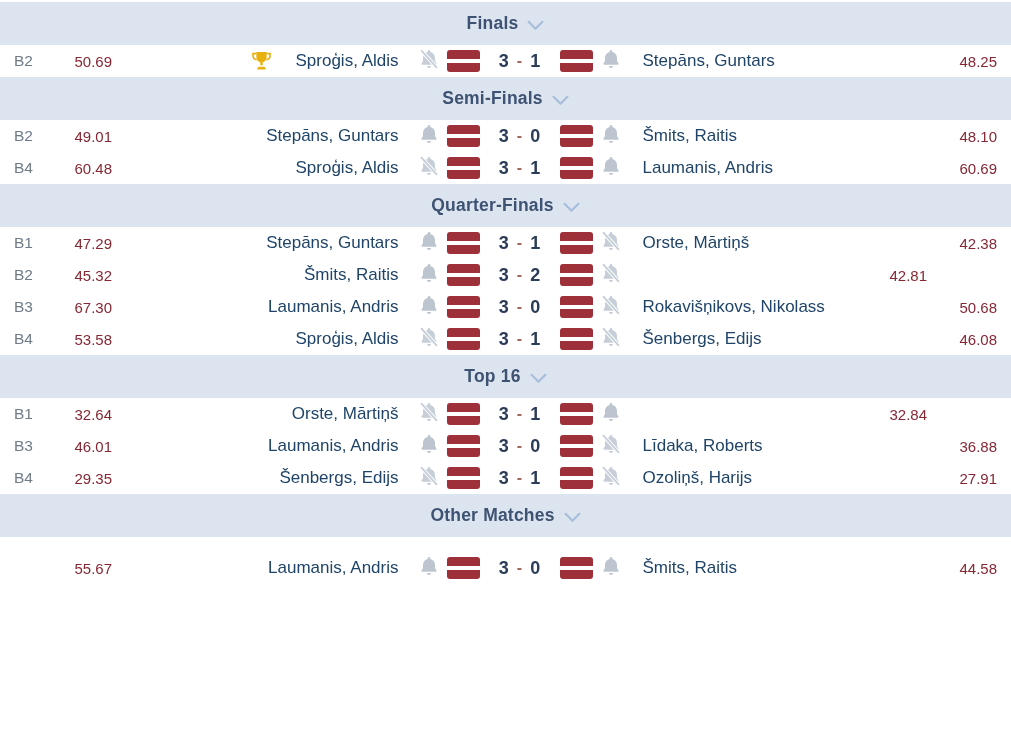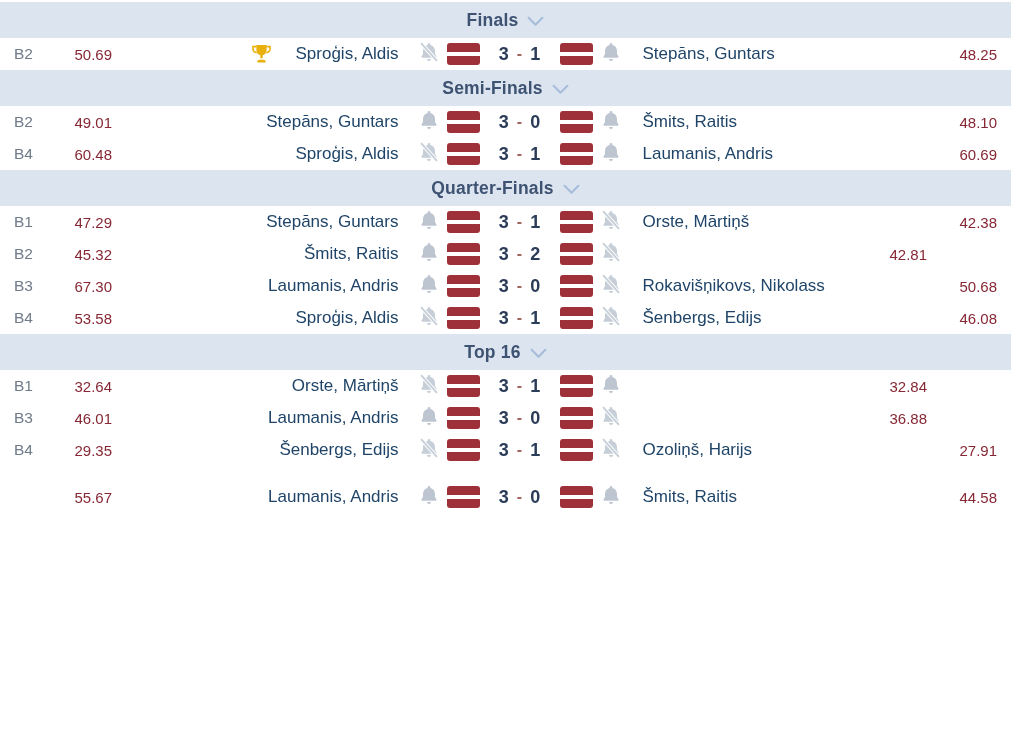--- a/index.html
+++ b/index.html
@@ -2,21 +2,21 @@
 <html><head>
 <meta charset="utf-8">
 <style>
   * { margin:0; padding:0; box-sizing:border-box; }
   html,body { width:1011px; height:754px; overflow:hidden; background:#fff;
     font-family:"Liberation Sans", sans-serif; }
   #bracket { width:1011px; }
   body { padding-top:2px; }
 
   .section-header {
-    height:36px; background:#dce4f0; display:flex; align-items:center;
+    height:43px; background:#dce4f0; display:flex; align-items:center;
     justify-content:center; gap:9px; cursor:pointer;
   }
   .section-title { color:#3e5272; font-size:17.5px; font-weight:700; letter-spacing:.2px; }
   .chevron { display:flex; align-items:center; margin-top:3px; }
 
   .match-row {
     height:32px; background:#fff; display:grid; align-items:center;
     grid-template-columns:40px 58px 1fr 36px 33px 80px 33px 36px 1fr 70px;
     padding:0 14px; font-size:17px;
   }
@@ -547,20 +547,23 @@
 
       <span>
         <svg viewBox="0 0 24 26" width="20" height="22">
           <path fill="#c6ced8" d="M12 2.2c.9 0 1.6.7 1.6 1.6v.9c3.2.7 5.6 3.6 5.6 7v3.8l1.8 2.8c.2.3.2.8 0 1.1-.2.4-.6.6-1 .6H4c-.4 0-.8-.2-1-.6-.2-.3-.2-.8 0-1.1l1.8-2.8v-3.8c0-3.4 2.4-6.3 5.6-7v-.9c0-.9.7-1.6 1.6-1.6z"></path>
           <path fill="#c6ced8" d="M9.6 21.4h4.8a2.4 2.4 0 0 1-4.8 0z"></path>
           <path d="M2.5 2.5l19 21" stroke="#ffffff" stroke-width="4.5" fill="none"></path>
           <path d="M3 3l18 20" stroke="#c6ced8" stroke-width="2.2" stroke-linecap="round" fill="none"></path>
         </svg>
       </span>
     </div>
+    <div class="cell away-player">
+      <span class="pname">Līdaka, Roberts</span>
+    </div>
     <div class="cell avg away">36.88</div>
   </div>
 
   <div class="match-row">
     <div class="cell board">B4</div>
     <div class="cell avg home">29.35</div>
     <div class="cell home-player">
 
       <span class="pname">Šenbergs, Edijs</span>
     </div>
@@ -606,20 +609,28 @@
       </span>
     </div>
     <div class="cell away-player">
       <span class="pname">Ozoliņš, Harijs</span>
     </div>
     <div class="cell avg away">27.91</div>
   </div>
 </div>
 
   <div class="section">
+    <div class="section-header">
+      <span class="section-title">Other Matches</span>
+      <span class="chevron">
+        <svg width="17" height="11" viewBox="0 0 16 10">
+            <path d="M1.5 1.5 8 8l6.5-6.5" fill="none" stroke="#a7bdd9" stroke-width="2" stroke-linecap="round" stroke-linejoin="round"></path>
+          </svg>
+      </span>
+    </div>
 
   <div class="match-row">
     <div class="cell board"></div>
     <div class="cell avg home">55.67</div>
     <div class="cell home-player">
 
       <span class="pname">Laumanis, Andris</span>
     </div>
     <div class="cell bell-cell home-bell">
       <span>

